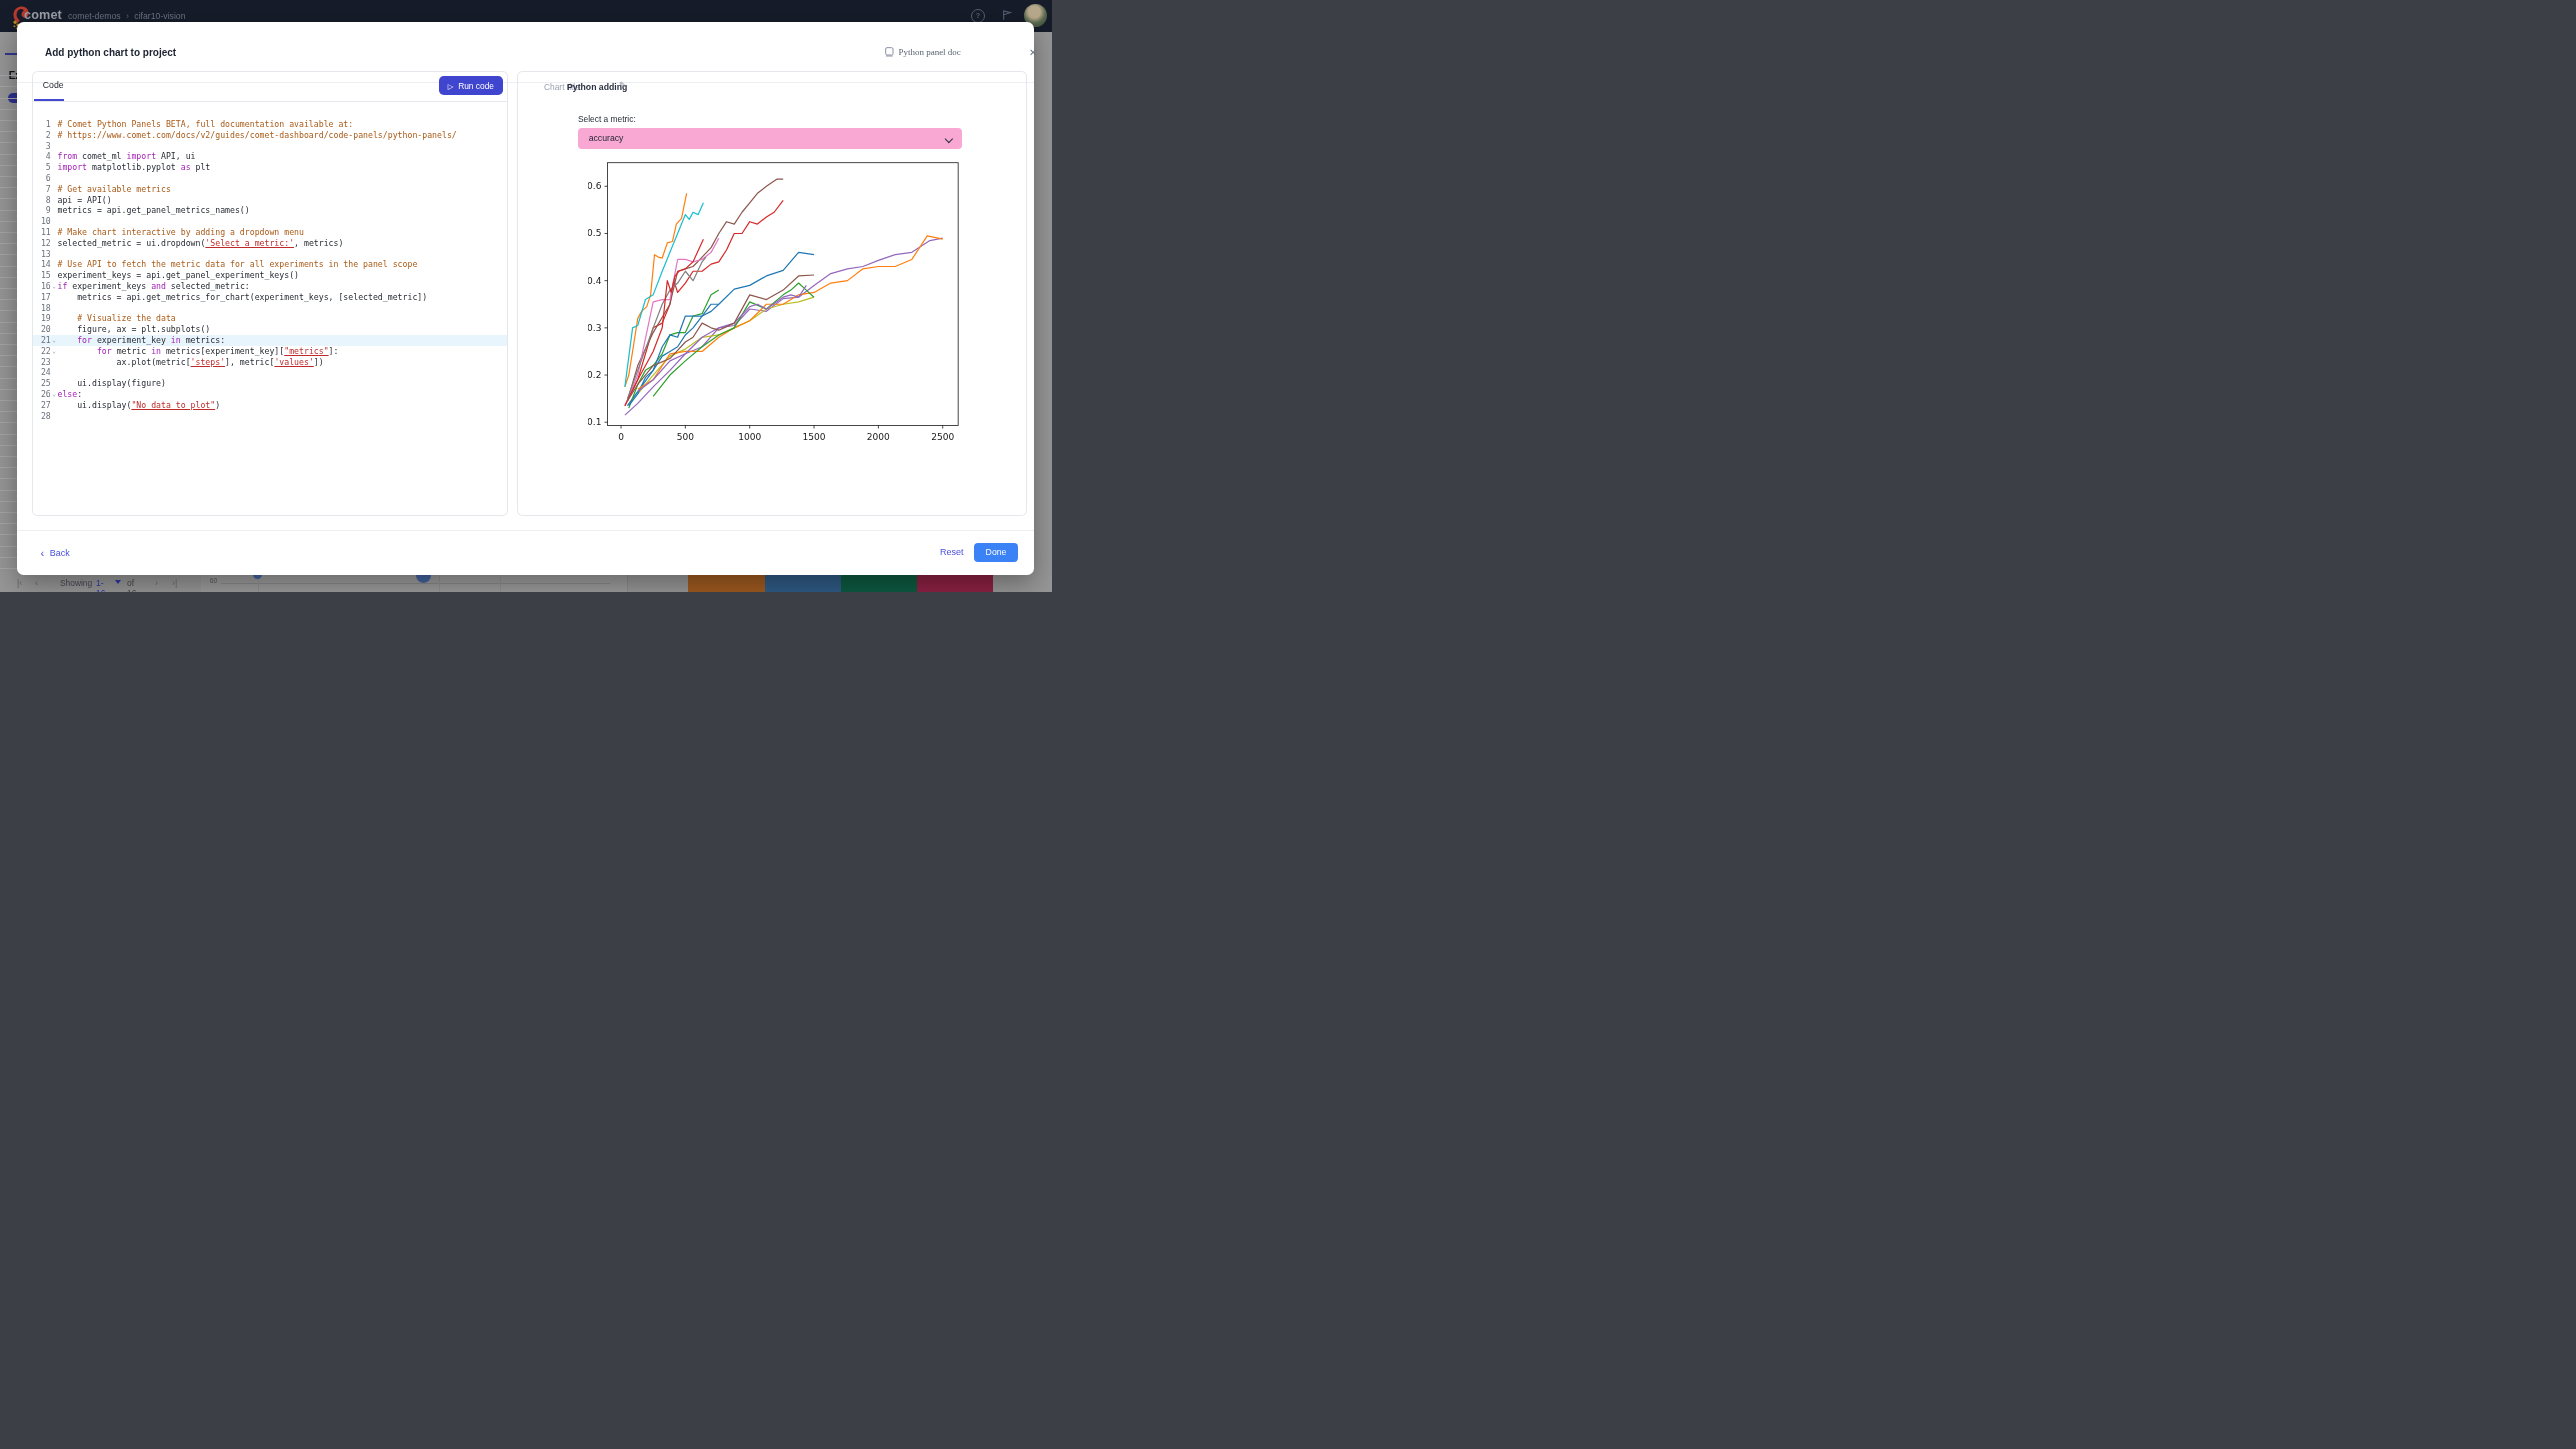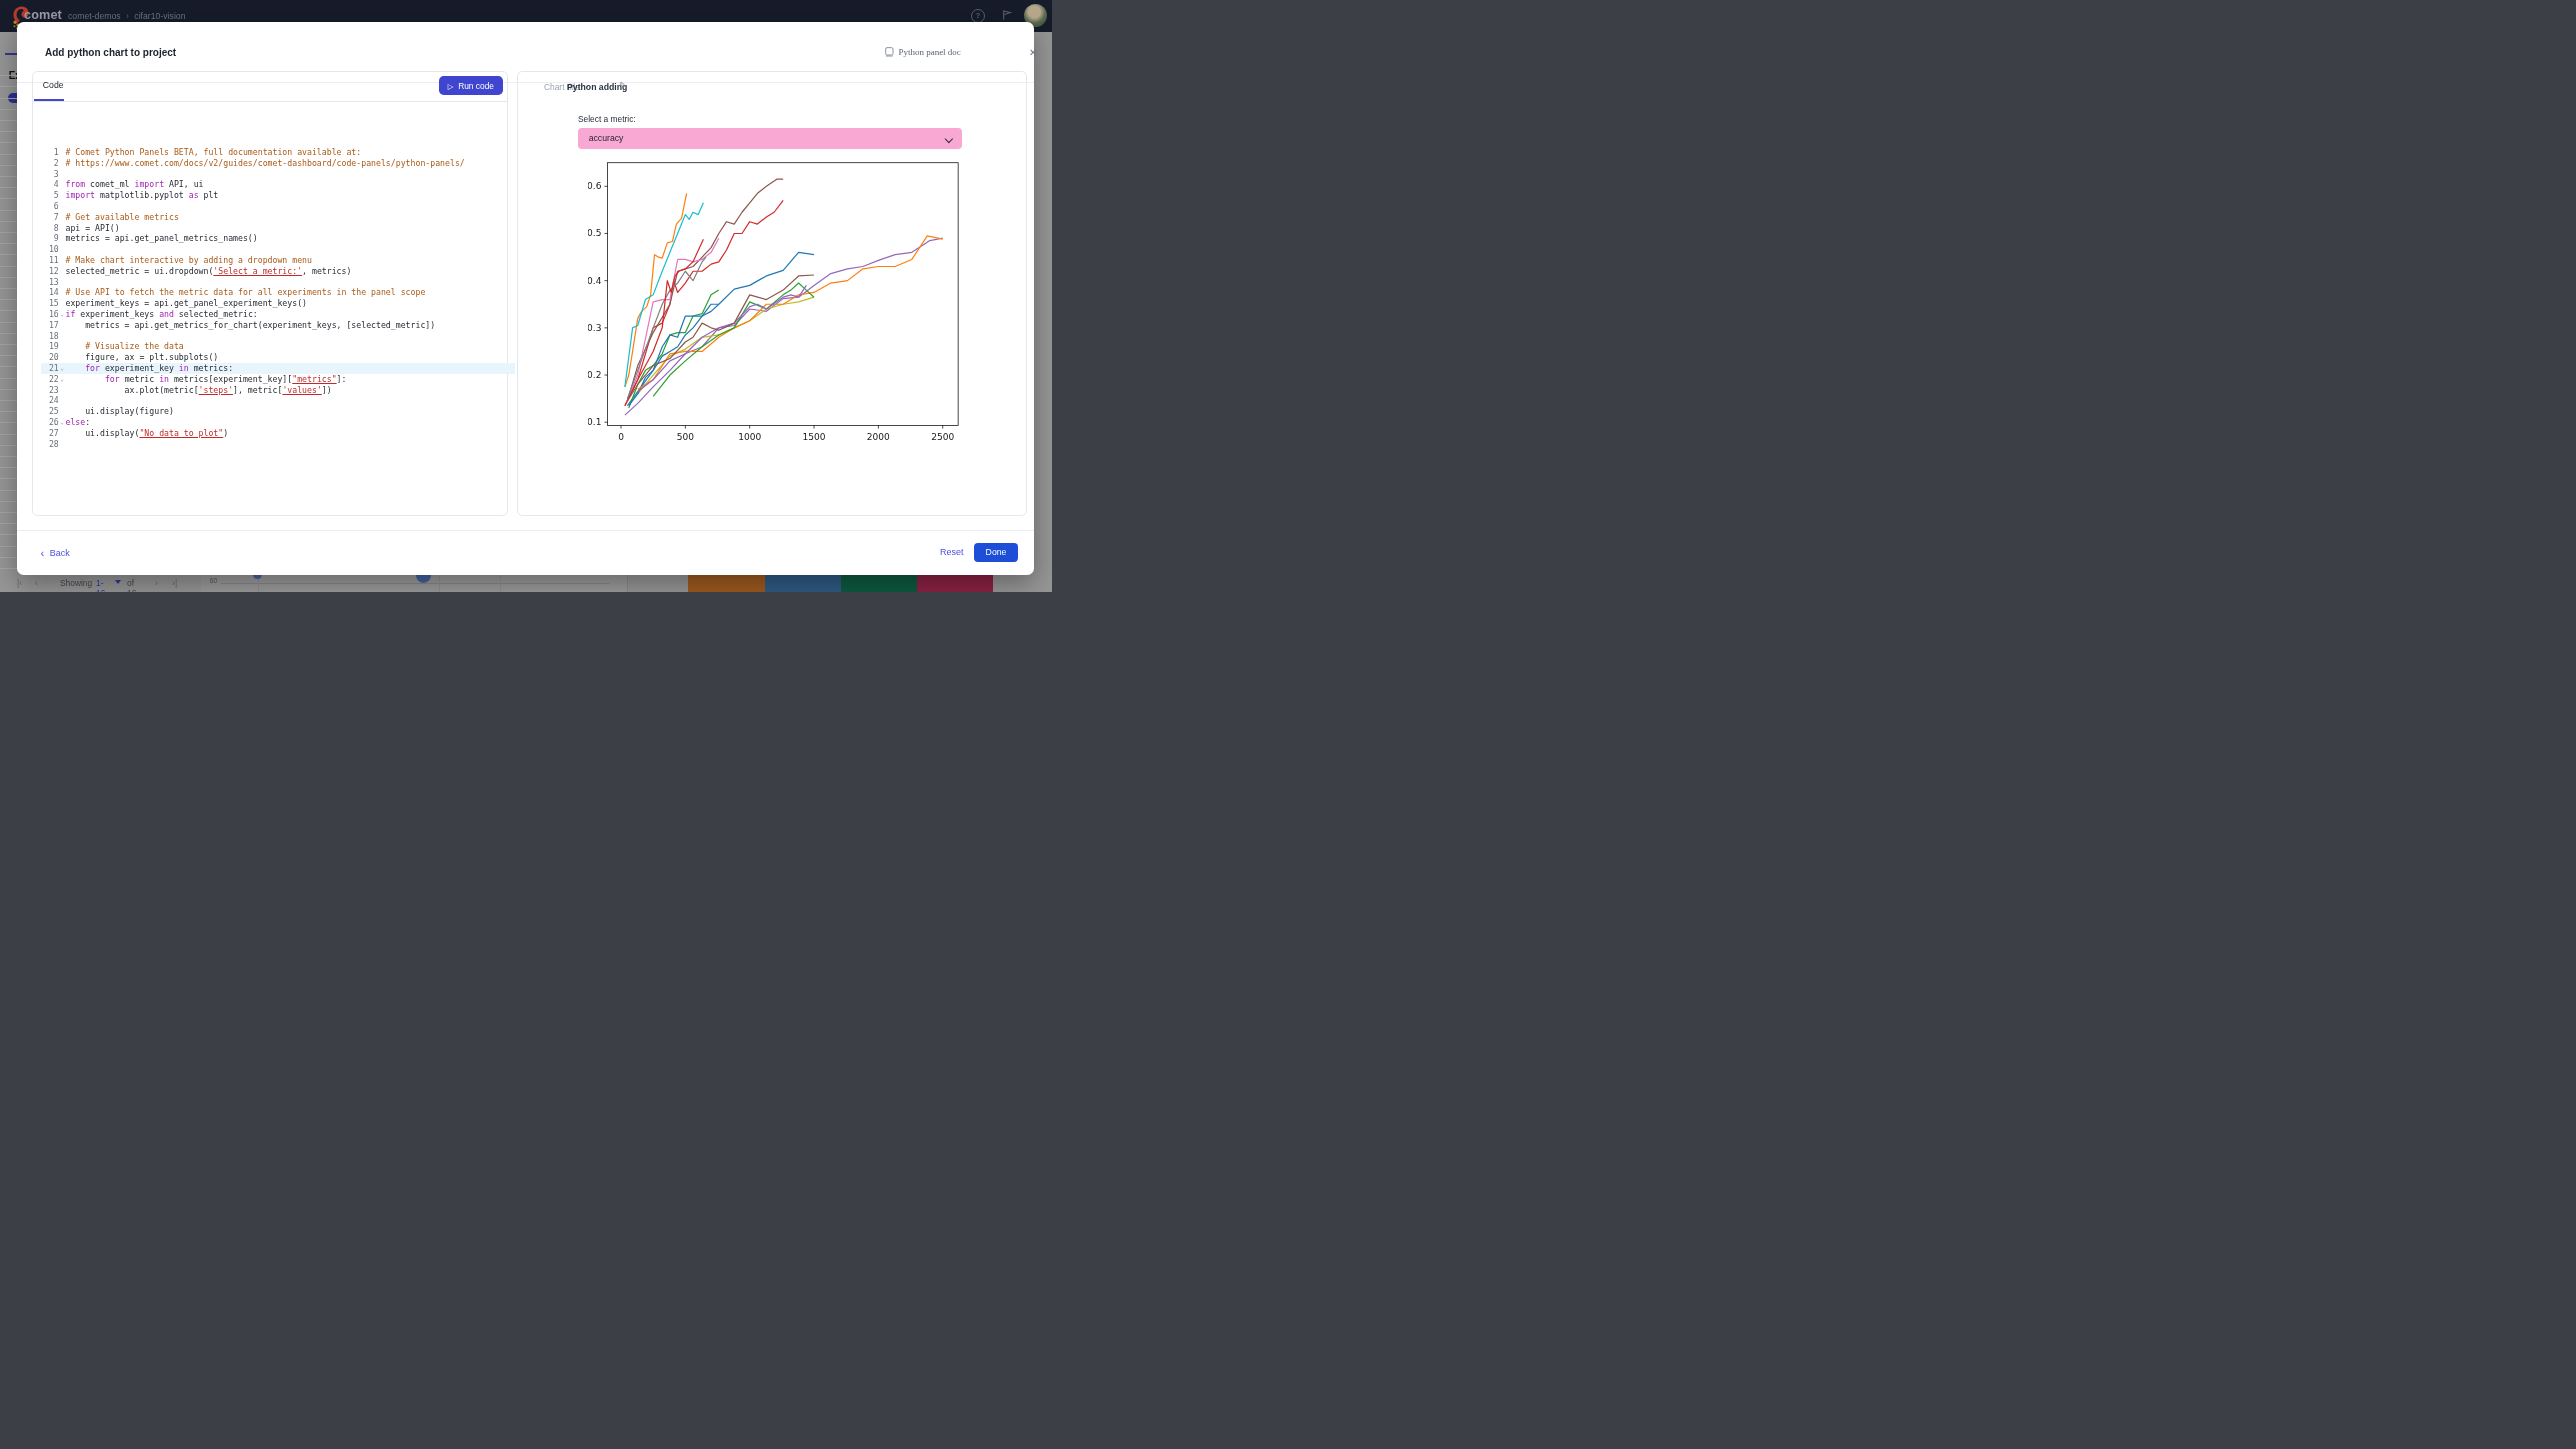--- a/index.html
+++ b/index.html
@@ -50,22 +50,22 @@
   #modal-hdr-div{position:absolute;left:0;top:60px;width:1017px;height:0.7px;background:#eceef1;}
 
   
   #code-panel{position:absolute;left:15.4px;top:49px;width:474px;height:443px;border:0.7px solid #e4e7ec;border-radius:5.4px;}
   #code-hdr{position:absolute;left:0;top:0;width:100%;height:29px;border-bottom:0.7px solid #e4e7ec;}
   #code-tab{position:absolute;left:9.4px;top:8.7px;font-size:8.7px;color:#1b2128;font-weight:500;}
   #code-tab-underline{position:absolute;left:0.7px;top:27px;width:30px;height:2px;background:#4348ce;}
   #run-btn{position:absolute;right:4.7px;top:4.7px;height:19px;padding:0 8.7px;background:#4045cf;border:none;
            border-radius:4.7px;color:#fff;font-size:8.4px;font-family:"Liberation Sans",sans-serif;cursor:pointer;}
   #run-btn .play{font-size:7.4px;margin-right:4.7px;}
-  #code-body{position:absolute;left:8px;top:29.5px;width:100%;height:413px;overflow:hidden;padding-top:6px;
-             font-family:"DejaVu Sans Mono","Liberation Mono",monospace;font-size:8.2px;margin-top:40px;}
+  #code-body{position:absolute;left:0;top:29.5px;width:100%;height:413px;overflow:hidden;padding-top:18px;
+             font-family:"DejaVu Sans Mono","Liberation Mono",monospace;font-size:8.2px;}
   .cl{position:relative;height:10.8px;line-height:10.8px;white-space:pre;}
   .cl.hl{background:#e9f5fc;}
   .ln{display:inline-block;width:17.4px;text-align:right;color:#6a717c;}
   .fold{display:inline-block;width:6.7px;text-align:center;color:#949aa3;font-size:6px;vertical-align:0.7px;}
   .ct{color:#262b33;}
   .tk-d{color:#262b33;} .tk-c{color:#a95a17;} .tk-k{color:#a21fb5;} .tk-s{color:#bf2b2b;text-decoration:underline;}
 
   
   #prev-panel{position:absolute;left:500px;top:49px;width:508px;height:443px;border:0.7px solid #e4e7ec;border-radius:5.4px;}
   #chart-title-label{position:absolute;left:26px;top:10.7px;font-size:8.4px;color:#9aa2b1;}
@@ -293,15 +293,15 @@
         <line x1="24.5" y1="45.18850987432677" x2="29" y2="45.18850987432677" stroke="#1a1a1a" stroke-width="1.2"></line>
         <text x="20" y="49.68850987432677" text-anchor="end" font-family="DejaVu Sans, Liberation Sans, sans-serif" font-size="13.5" fill="#1a1a1a">0.6</text>
       </svg>
   </div>
 
   <div style="position:absolute;left:0;top:508px;width:1017px;height:0.7px;background:#eceef1;"></div>
   <div style="position:absolute;left:23.5px;top:525px;font-size:9px;color:#4a4fe0;cursor:pointer;">
     <span style="font-size:11.4px;vertical-align:-0.7px;margin-right:5.4px;">‹</span><span>Back</span>
   </div>
   <div style="position:absolute;left:923px;top:525px;font-size:9px;color:#4a4fe0;cursor:pointer;">Reset</div>
-  <button style="position:absolute;left:957px;top:521px;width:44px;height:19.5px;background:#1d4ed8;color:#fff;border:none;border-radius:4px;font-size:8.7px;font-family:'Liberation Sans',sans-serif;cursor:pointer;">Done</button>
+  <button style="position:absolute;left:957px;top:521px;width:44px;height:19.5px;background:#3b82f6;color:#fff;border:none;border-radius:4px;font-size:8.7px;font-family:'Liberation Sans',sans-serif;cursor:pointer;">Done</button>
 </div>
 
 
 </body></html>

